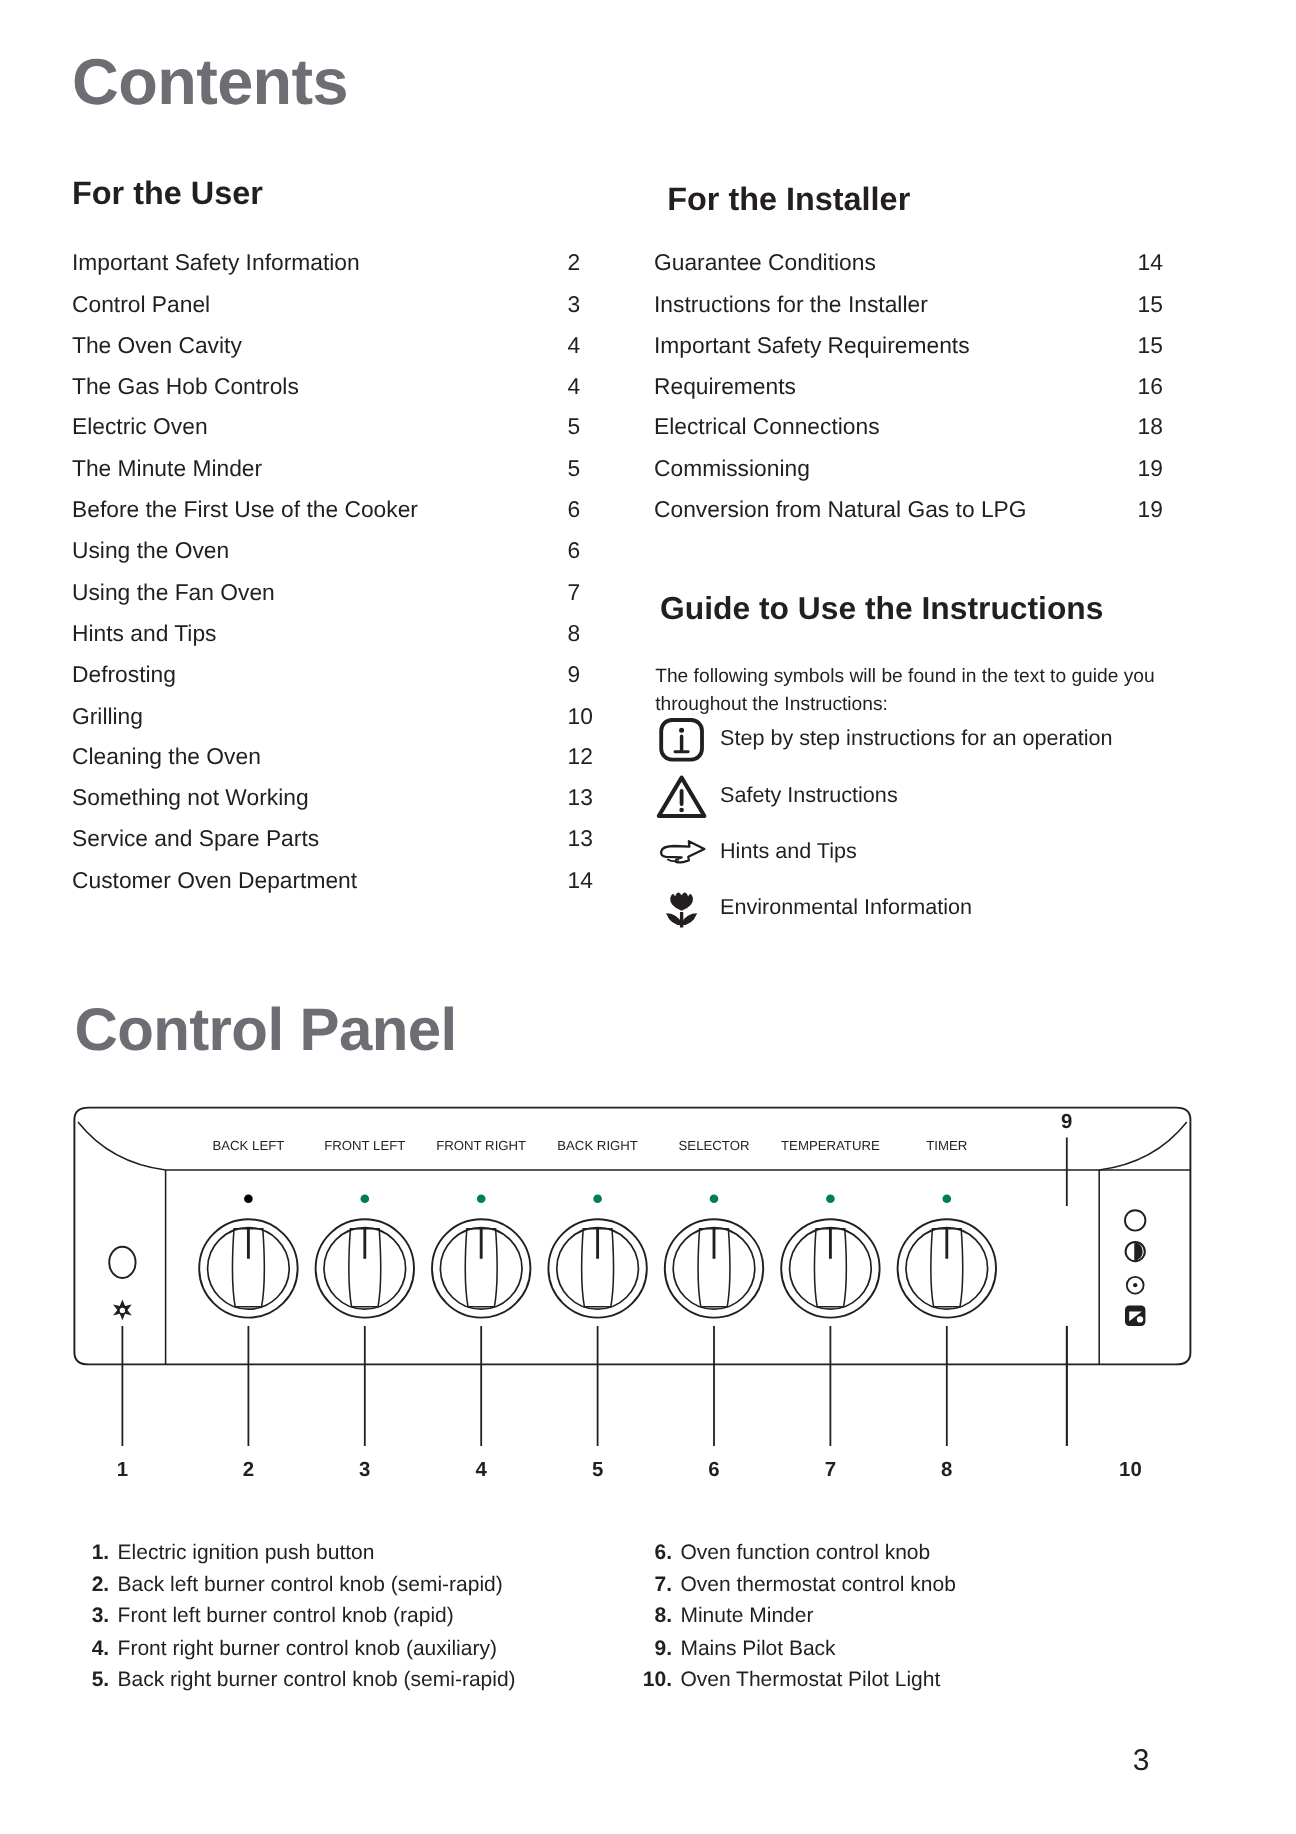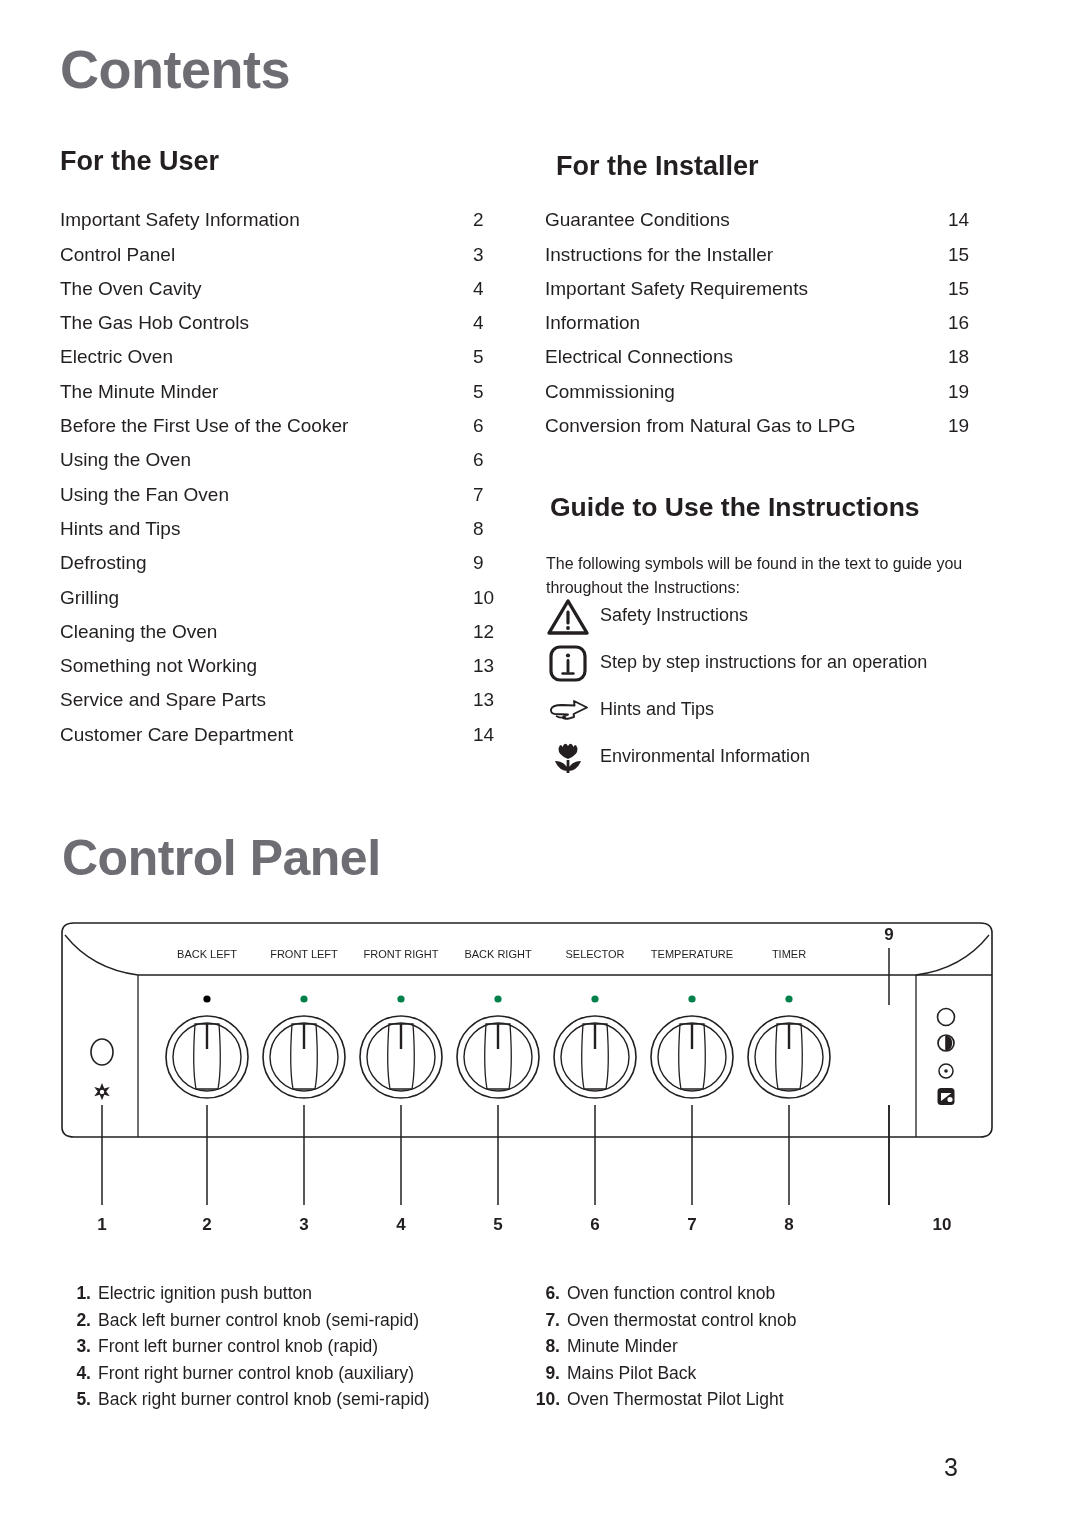--- a/index.html
+++ b/index.html
@@ -222,42 +222,42 @@
       </div>
       <div class="toc-row">
         <span class="toc-title">Something not Working</span>
         <span class="toc-page">13</span>
       </div>
       <div class="toc-row">
         <span class="toc-title">Service and Spare Parts</span>
         <span class="toc-page">13</span>
       </div>
       <div class="toc-row">
-        <span class="toc-title">Customer Care Department</span>
+        <span class="toc-title">Customer Oven Department</span>
         <span class="toc-page">14</span>
       </div>
     </div>
 
   <div class="section-heading" id="for-the-installer-heading">For the Installer</div>
 
   <div class="toc" id="toc-installer">
       <div class="toc-row">
         <span class="toc-title">Guarantee Conditions</span>
         <span class="toc-page">14</span>
       </div>
       <div class="toc-row">
         <span class="toc-title">Instructions for the Installer</span>
         <span class="toc-page">15</span>
       </div>
       <div class="toc-row">
         <span class="toc-title">Important Safety Requirements</span>
         <span class="toc-page">15</span>
       </div>
       <div class="toc-row">
-        <span class="toc-title">Information</span>
+        <span class="toc-title">Requirements</span>
         <span class="toc-page">16</span>
       </div>
       <div class="toc-row">
         <span class="toc-title">Electrical Connections</span>
         <span class="toc-page">18</span>
       </div>
       <div class="toc-row">
         <span class="toc-title">Commissioning</span>
         <span class="toc-page">19</span>
       </div>
@@ -265,44 +265,44 @@
         <span class="toc-title">Conversion from Natural Gas to LPG</span>
         <span class="toc-page">19</span>
       </div>
     </div>
 
   <div class="section-heading" id="guide-heading">Guide to Use the Instructions</div>
 
   <div id="guide-intro">The following symbols will be found in the text to guide you throughout the Instructions:</div>
 
   <div id="guide-symbols">
-      <div class="symbol-row">
-        <span class="symbol-icon">
-          <svg width="44" height="40" viewBox="0 0 44 40">
-            <path d="M 22 5 L 41 37 L 3 37 Z" fill="none" stroke="#231f20" stroke-width="3.4" stroke-linejoin="round"></path>
-            <path d="M 22 16 L 22 27" stroke="#231f20" stroke-width="3.2" stroke-linecap="round"></path>
-            <circle cx="22" cy="32" r="1.9" fill="#231f20"></circle>
-          </svg>
-        </span>
-        <span class="symbol-label">Safety Instructions</span>
-      </div>
       <div class="symbol-row">
         <span class="symbol-icon">
           <svg width="44" height="40" viewBox="0 0 44 40">
             <rect x="5" y="4" width="34" height="33" rx="9" fill="none" stroke="#231f20" stroke-width="3.2"></rect>
             <circle cx="22" cy="12.5" r="2.1" fill="#231f20"></circle>
             <path d="M 22 17.5 L 22 28.5" stroke="#231f20" stroke-width="2.9" stroke-linecap="round"></path>
             <path d="M 16.5 30.5 L 27.5 30.5" stroke="#231f20" stroke-width="2.4" stroke-linecap="round"></path>
           </svg>
         </span>
         <span class="symbol-label">Step by step instructions for an  operation</span>
       </div>
       <div class="symbol-row">
         <span class="symbol-icon">
           <svg width="44" height="40" viewBox="0 0 44 40">
+            <path d="M 22 5 L 41 37 L 3 37 Z" fill="none" stroke="#231f20" stroke-width="3.4" stroke-linejoin="round"></path>
+            <path d="M 22 16 L 22 27" stroke="#231f20" stroke-width="3.2" stroke-linecap="round"></path>
+            <circle cx="22" cy="32" r="1.9" fill="#231f20"></circle>
+          </svg>
+        </span>
+        <span class="symbol-label">Safety Instructions</span>
+      </div>
+      <div class="symbol-row">
+        <span class="symbol-icon">
+          <svg width="44" height="40" viewBox="0 0 44 40">
             <path d="M 41 17.5 L 28 11 L 28.5 15.5 L 16 15 Q 6 15 5 19.5 Q 4.4 23.5 9 24 L 22 24.5 Q 16 26.5 17 28 Q 18 29.4 24 28.2 L 28 27 L 27.6 24 Z" fill="none" stroke="#231f20" stroke-width="1.9" stroke-linejoin="round"></path>
             <path d="M 10 26 Q 14 28.4 20 27.6" fill="none" stroke="#231f20" stroke-width="1.5"></path>
           </svg>
         </span>
         <span class="symbol-label">Hints and Tips</span>
       </div>
       <div class="symbol-row">
         <span class="symbol-icon">
           <svg width="44" height="40" viewBox="0 0 44 40">
             <path d="M 22 9 Q 19 4 16.5 10 Q 14.5 5.5 12.5 11.5 Q 12 18 22 22 Q 32 18 31.5 11.5 Q 29.5 5.5 27.5 10 Q 25 4 22 9 Z" fill="#231f20"></path>

